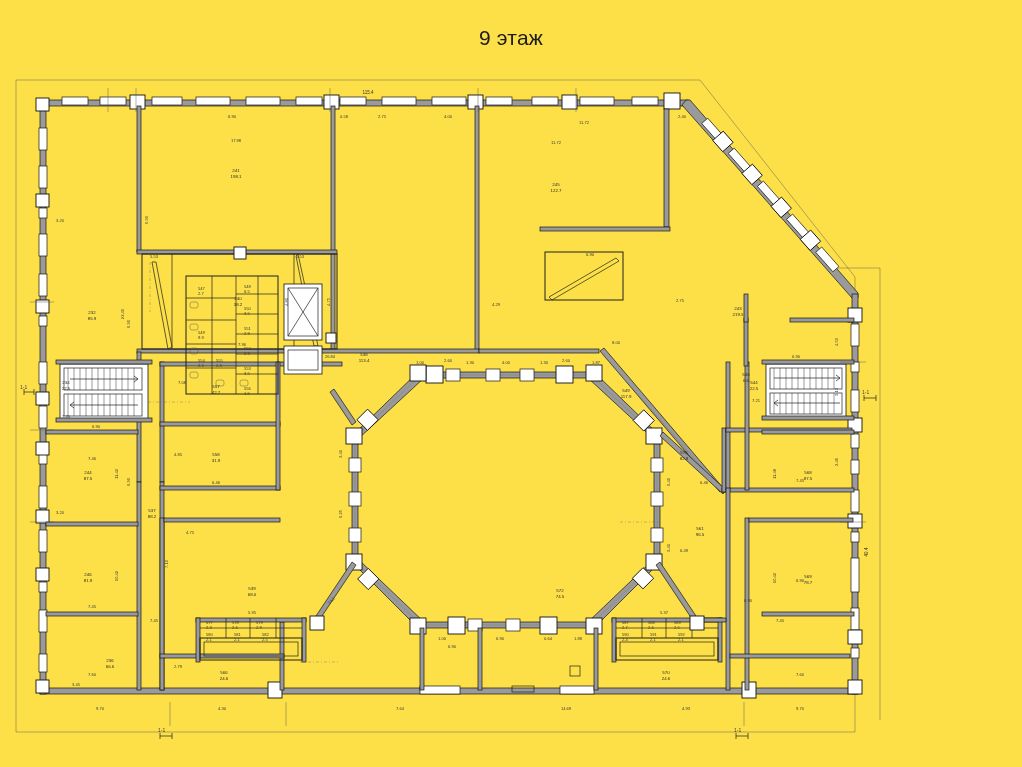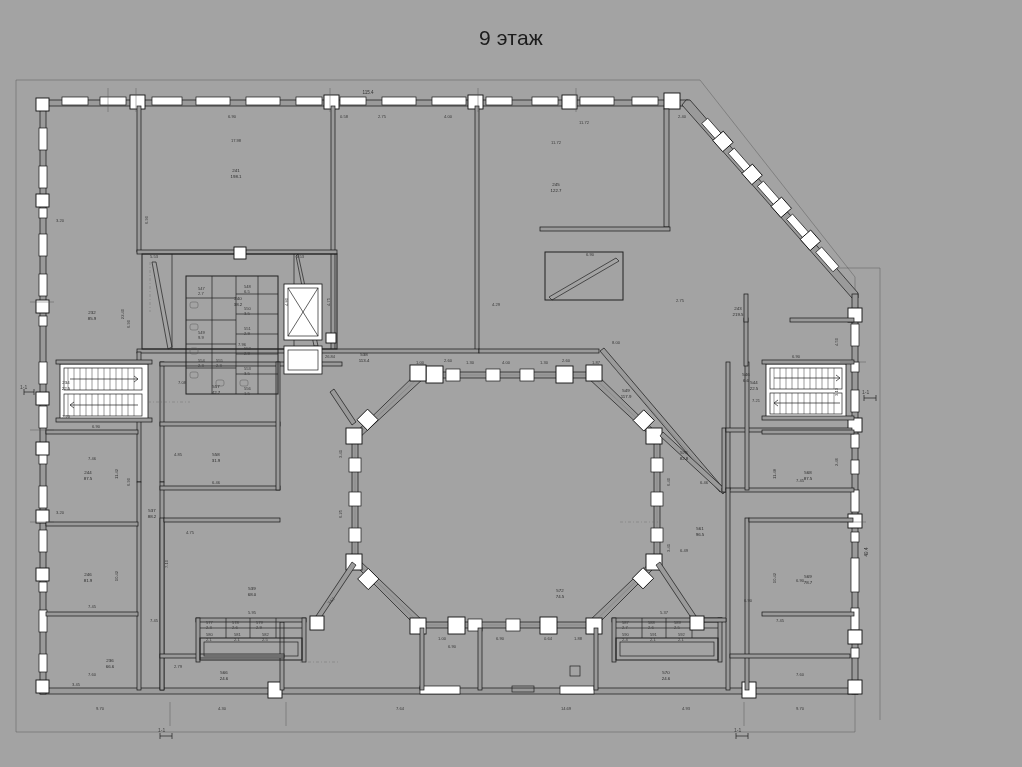--- a/index.html
+++ b/index.html
@@ -1,17 +1,17 @@
 <!DOCTYPE html>
 <html><head>
 <meta charset="utf-8">
 <style>
   html,body{margin:0;padding:0;background:#ffffff;}
   body{width:1022px;height:767px;font-family:"Liberation Sans",sans-serif;color:#1a1a1a;overflow:hidden;position:relative;}
-  #page{position:relative;width:1022px;height:767px;background:#a3a3a3;}
+  #page{position:relative;width:1022px;height:767px;background:#fde047;}
 
   #title{
     position:absolute;left:0;top:26px;width:1022px;text-align:center;
     font-size:21px;color:#1c1c1c;letter-spacing:.2px;
   }
 
   #plan-wrap{position:absolute;left:0;top:62px;width:1022px;height:700px;}
   svg#plan{display:block;width:1022px;height:700px;}
 
   .txt{font-family:"Liberation Sans",sans-serif;fill:#333;}

